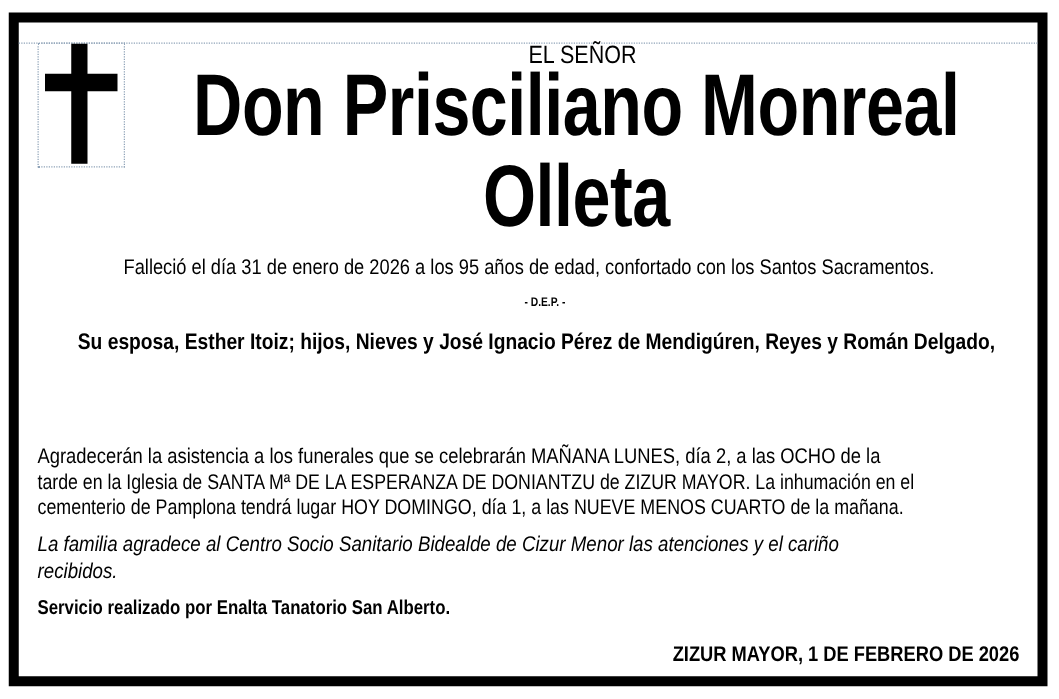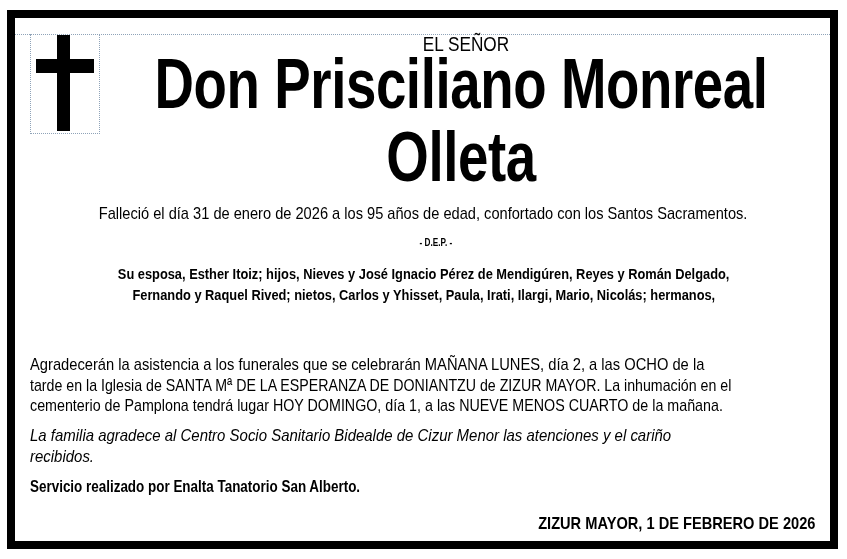--- a/index.html
+++ b/index.html
@@ -12,21 +12,21 @@
   .senor { position:absolute; left:0; top:33px; width:932px; text-align:center; font-size:20px; line-height:22px; transform:scaleX(0.86); transform-origin:466px 0; white-space:nowrap; }
   .name { position:absolute; left:0; width:922px; text-align:center; font-weight:bold; font-size:70px; line-height:70px; white-space:nowrap; transform:scaleX(0.78); transform-origin:461px 0; letter-spacing:-0.5px; }
   .name1 { top:49px; }
   .name2 { top:122px; }
   .center-line { position:absolute; left:0; width:847px; text-align:center; white-space:nowrap; }
   .p-fallecio { top:204px; font-size:17px; line-height:20px; }
   .fallecio-inner { display:inline-block; transform:scaleX(0.86); transform-origin:center; }
   .p-dep { top:233px; font-size:10px; font-weight:bold; line-height:20px;padding-left:12px; }
   .dep-inner { display:inline-block; transform:scaleX(0.82); }
   .family { position:absolute; left:0; top:263px; width:847px; }
-  .family-line { text-align:center; font-weight:bold; font-size:15px; line-height:21.3px; white-space:nowrap; }
+  .family-line { text-align:center; font-weight:bold; font-size:18px; line-height:21.3px; white-space:nowrap; }
   .family-line span { display:inline-block; transform:scaleX(0.855); transform-origin:center; }
   .para { position:absolute; left:30px; font-size:17px; line-height:20.5px; white-space:nowrap; }
   .para .ln { display:block; transform-origin:0 0; }
   .para1 { top:355px; }
   .para2 { top:426px;font-style:italic; }
   .servicio { position:absolute; left:30px; top:477px; font-size:16px; font-weight:bold; line-height:20px; white-space:nowrap; transform:scaleX(0.84); transform-origin:0 0; }
   .fecha { position:absolute; right:32px; top:514px; font-size:17px; font-weight:bold; line-height:20px; white-space:nowrap; transform:scaleX(0.86); transform-origin:100% 0; }
 </style>
 </head>
 <body>
@@ -48,21 +48,20 @@
 <div class="center-line p-fallecio">
   <span class="fallecio-inner">Falleció el día 31 de enero de 2026 a los 95 años de edad, confortado con los Santos Sacramentos.</span>
 </div>
 
 <div class="center-line p-dep">
   <span class="dep-inner">- D.E.P. -</span>
 </div>
 
 <div class="family">
   <div class="family-line"><span>Su esposa, Esther Itoiz; hijos, Nieves y José Ignacio Pérez de Mendigúren, Reyes y Román Delgado,</span></div>
-  <div class="family-line"><span>Fernando y Raquel Rived; nietos, Carlos y Yhisset, Paula, Irati, Ilargi, Mario, Nicolás; hermanos,</span></div>
 </div>
 
 <div class="para para1">
   <span class="ln" style="transform:scaleX(0.865);">Agradecerán la asistencia a los funerales que se celebrarán MAÑANA LUNES, día 2, a las OCHO de la</span>
   <span class="ln" style="transform:scaleX(0.835);">tarde en la Iglesia de SANTA Mª DE LA ESPERANZA DE DONIANTZU de ZIZUR MAYOR. La inhumación en el</span>
   <span class="ln" style="transform:scaleX(0.84);">cementerio de Pamplona tendrá lugar HOY DOMINGO, día 1, a las NUEVE MENOS CUARTO de la mañana.</span>
 </div>
 
 <div class="para para2">
   <span class="ln" style="transform:scaleX(0.88);">La familia agradece al Centro Socio Sanitario Bidealde de Cizur Menor las atenciones y el cariño</span>

